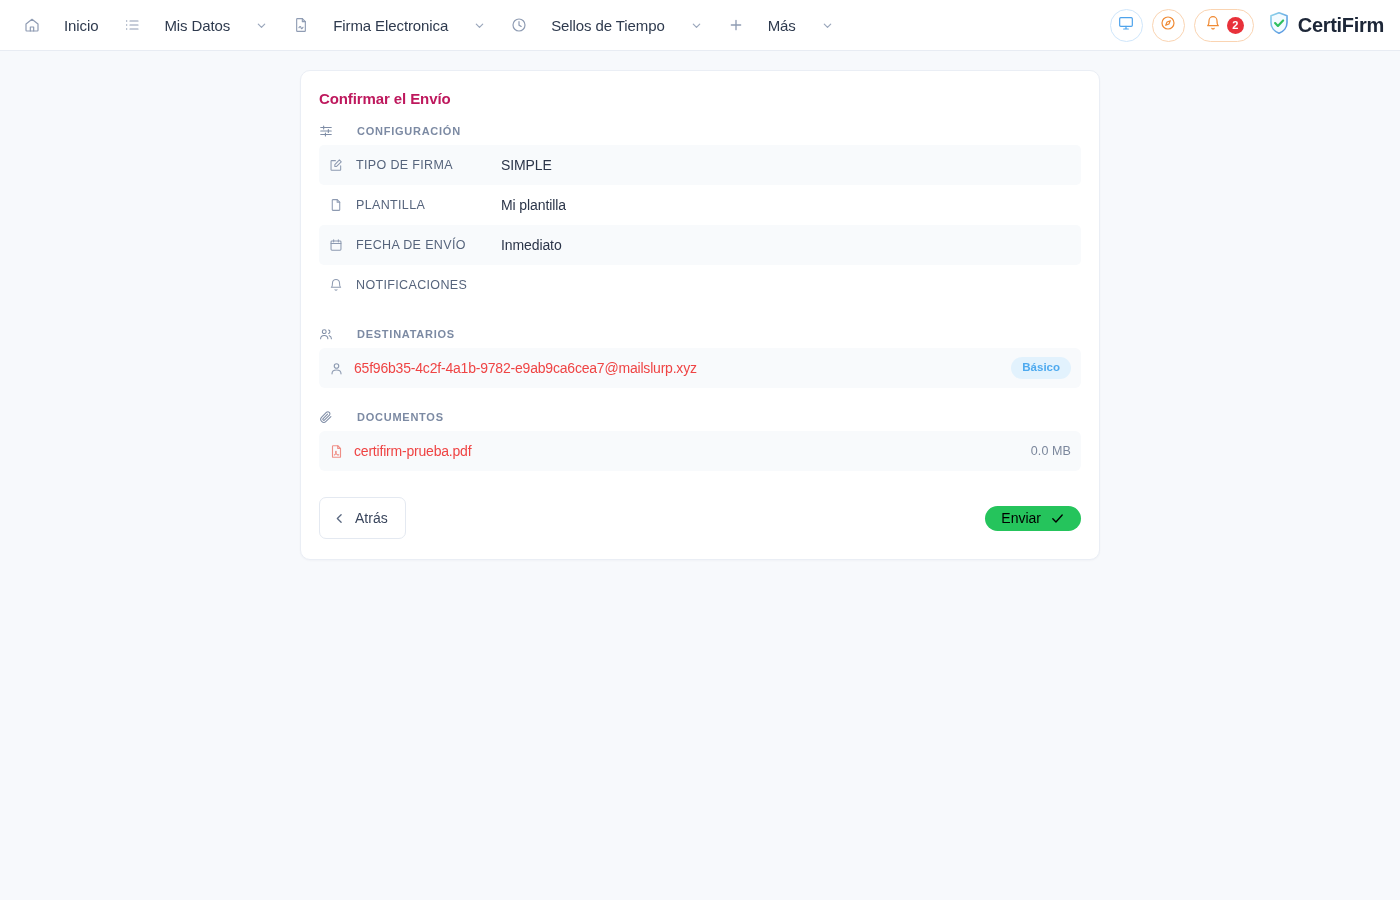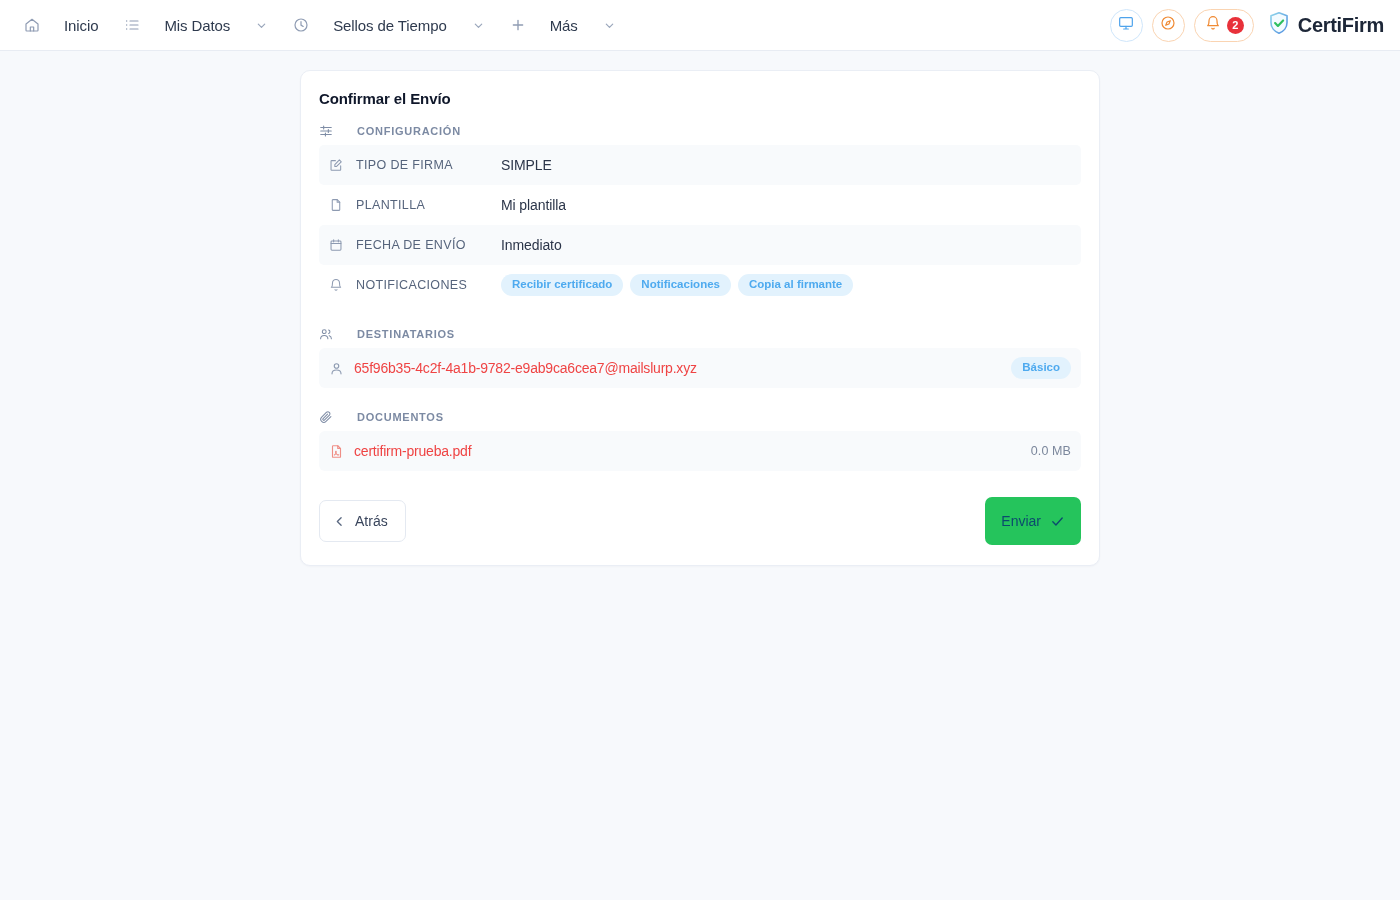--- a/index.html
+++ b/index.html
@@ -146,21 +146,21 @@
     background: #ffffff;
     border: 1px solid #eaeef5;
     border-radius: 10px;
     padding: 19px 18px 20px 18px;
     box-shadow: 0 1px 2px rgba(25, 40, 70, 0.03);
   }
 
   .card-title {
     font-size: 15px;
     font-weight: bold;
-    color: #0f172a;
+    color: #be185d;
     letter-spacing: -0.1px;
     margin-bottom: 17px;
     padding-left: 0;
   }
 
   
   .section-head {
     display: flex;
     align-items: center;
     gap: 24px;
@@ -306,27 +306,27 @@
     align-items: center;
     justify-content: center;
     color: #5a6880;
   }
 
   .btn-send {
     margin-left: auto;
     display: flex;
     align-items: center;
     gap: 9px;
-    height: 48px;
+    height: 25px;
     padding: 0 16px;
     background: #25c45c;
     border: none;
-    border-radius: 7px;
+    border-radius: 18px;
     font-size: 14px;
-    color: #0c4a6e;
+    color: #000000;
     cursor: pointer;
     font-family: inherit;
   }
   .btn-send .check {
     width: 15px;
     height: 15px;
     display: inline-flex;
     align-items: center;
     justify-content: center;
   }
@@ -357,20 +357,35 @@
         </svg>
       </span>
       <span class="nav-label">Mis Datos</span>
       <span class="nav-caret">
         <svg width="11" height="11" viewBox="0 0 24 24" fill="none" stroke="currentColor" stroke-width="2.6" stroke-linecap="round" stroke-linejoin="round">
             <path d="m5 9 7 7 7-7"></path>
           </svg>
       </span>
     </div>
 
+    <div class="nav-item">
+      <span class="nav-icon">
+        <svg width="16" height="16" viewBox="0 0 24 24" fill="none" stroke="currentColor" stroke-width="1.7" stroke-linecap="round" stroke-linejoin="round">
+          <path d="M14 2.5H6.5a1 1 0 0 0-1 1v17a1 1 0 0 0 1 1h11a1 1 0 0 0 1-1V7z"></path>
+          <path d="M14 2.5V7h4.5"></path>
+          <path d="M9 16c1-1.5 2-3 3 0s2 .8 3-.6"></path>
+        </svg>
+      </span>
+      <span class="nav-label">Firma Electronica</span>
+      <span class="nav-caret">
+        <svg width="11" height="11" viewBox="0 0 24 24" fill="none" stroke="currentColor" stroke-width="2.6" stroke-linecap="round" stroke-linejoin="round">
+            <path d="m5 9 7 7 7-7"></path>
+          </svg>
+      </span>
+    </div>
 
     <div class="nav-item">
       <span class="nav-icon">
         <svg width="16" height="16" viewBox="0 0 24 24" fill="none" stroke="currentColor" stroke-width="1.8" stroke-linecap="round" stroke-linejoin="round">
           <circle cx="12" cy="12" r="9"></circle>
           <path d="M12 7v5.2l3.3 2"></path>
         </svg>
       </span>
       <span class="nav-label">Sellos de Tiempo</span>
       <span class="nav-caret">
@@ -502,25 +517,20 @@
       <div class="config-row">
         <div class="config-key">
           <span class="row-icon">
             <svg width="14" height="14" viewBox="0 0 24 24" fill="none" stroke="currentColor" stroke-width="1.8" stroke-linecap="round" stroke-linejoin="round">
               <path d="M18 8.5a6 6 0 1 0-12 0c0 6-2 7.5-2 7.5h16s-2-1.5-2-7.5"></path>
               <path d="M10.3 20a2 2 0 0 0 3.4 0"></path>
             </svg>
           </span>
           <span class="key-label">NOTIFICACIONES</span>
         </div>
-        <div class="chips">
-          <span class="chip">Recibir certificado</span>
-          <span class="chip">Notificaciones</span>
-          <span class="chip">Copia al firmante</span>
-        </div>
       </div>
     </div>
 
     <div class="section-head">
       <span class="sec-icon">
         <svg width="14" height="14" viewBox="0 0 24 24" fill="none" stroke="currentColor" stroke-width="1.8" stroke-linecap="round" stroke-linejoin="round">
           <circle cx="9" cy="8" r="3.3"></circle>
           <path d="M2.8 20c0-3.4 2.8-5.6 6.2-5.6s6.2 2.2 6.2 5.6"></path>
           <path d="M16.5 5.2a3.2 3.2 0 0 1 0 6.1M17.6 14.8c2.2.6 3.6 2.5 3.6 5.2"></path>
         </svg>

